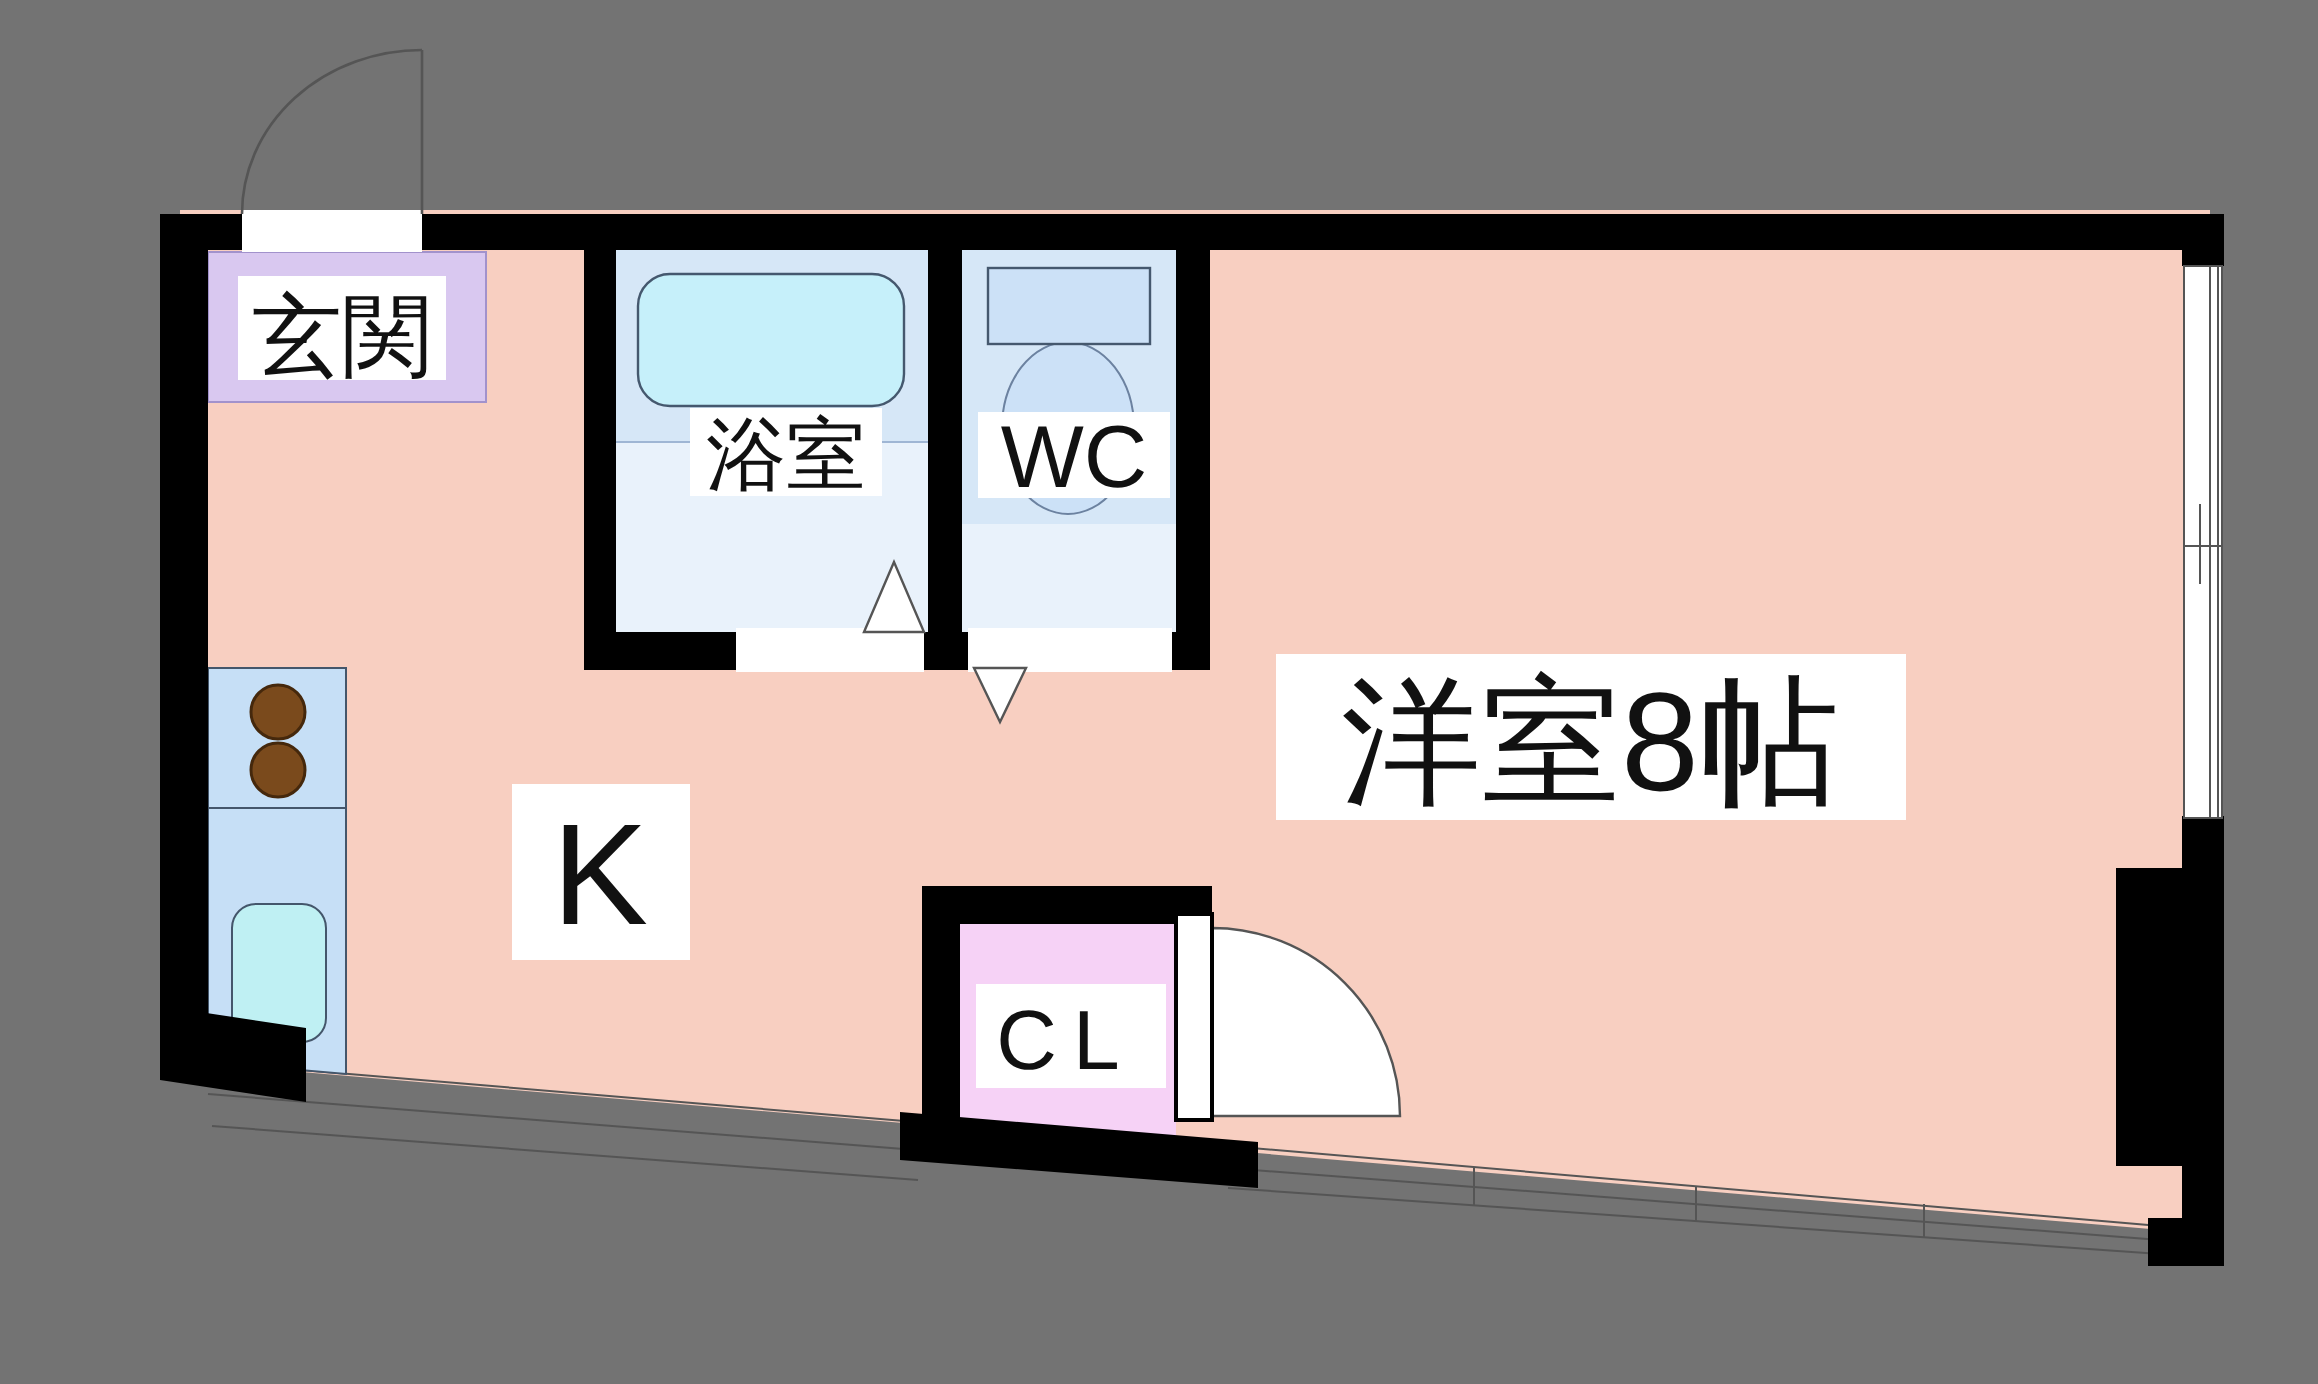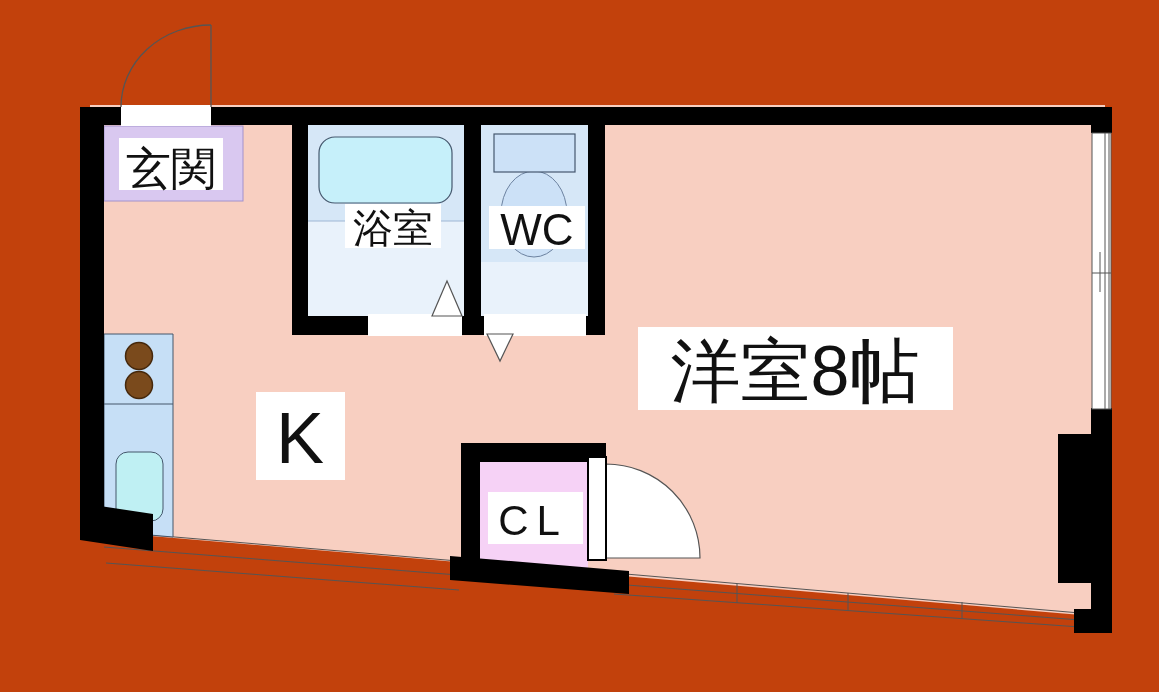--- a/index.html
+++ b/index.html
@@ -1,16 +1,16 @@
 <!DOCTYPE html>
 <html><head>
 <meta charset="utf-8">
 <style>
   html,body{margin:0;padding:0;background:#ffffff;}
-  .stage{position:relative;width:1159px;height:692px;background:#c2410c;overflow:hidden;
+  .stage{position:relative;width:1159px;height:692px;background:#737373;overflow:hidden;
          font-family:"Liberation Sans", sans-serif;}
   svg{position:absolute;left:0;top:0;}
   text{font-family:"Liberation Sans", sans-serif;fill:#111;}
 </style>
 </head>
 <body>
 
 <div class="stage">
 <svg width="1159" height="692" viewBox="0 0 1159 692">
 

